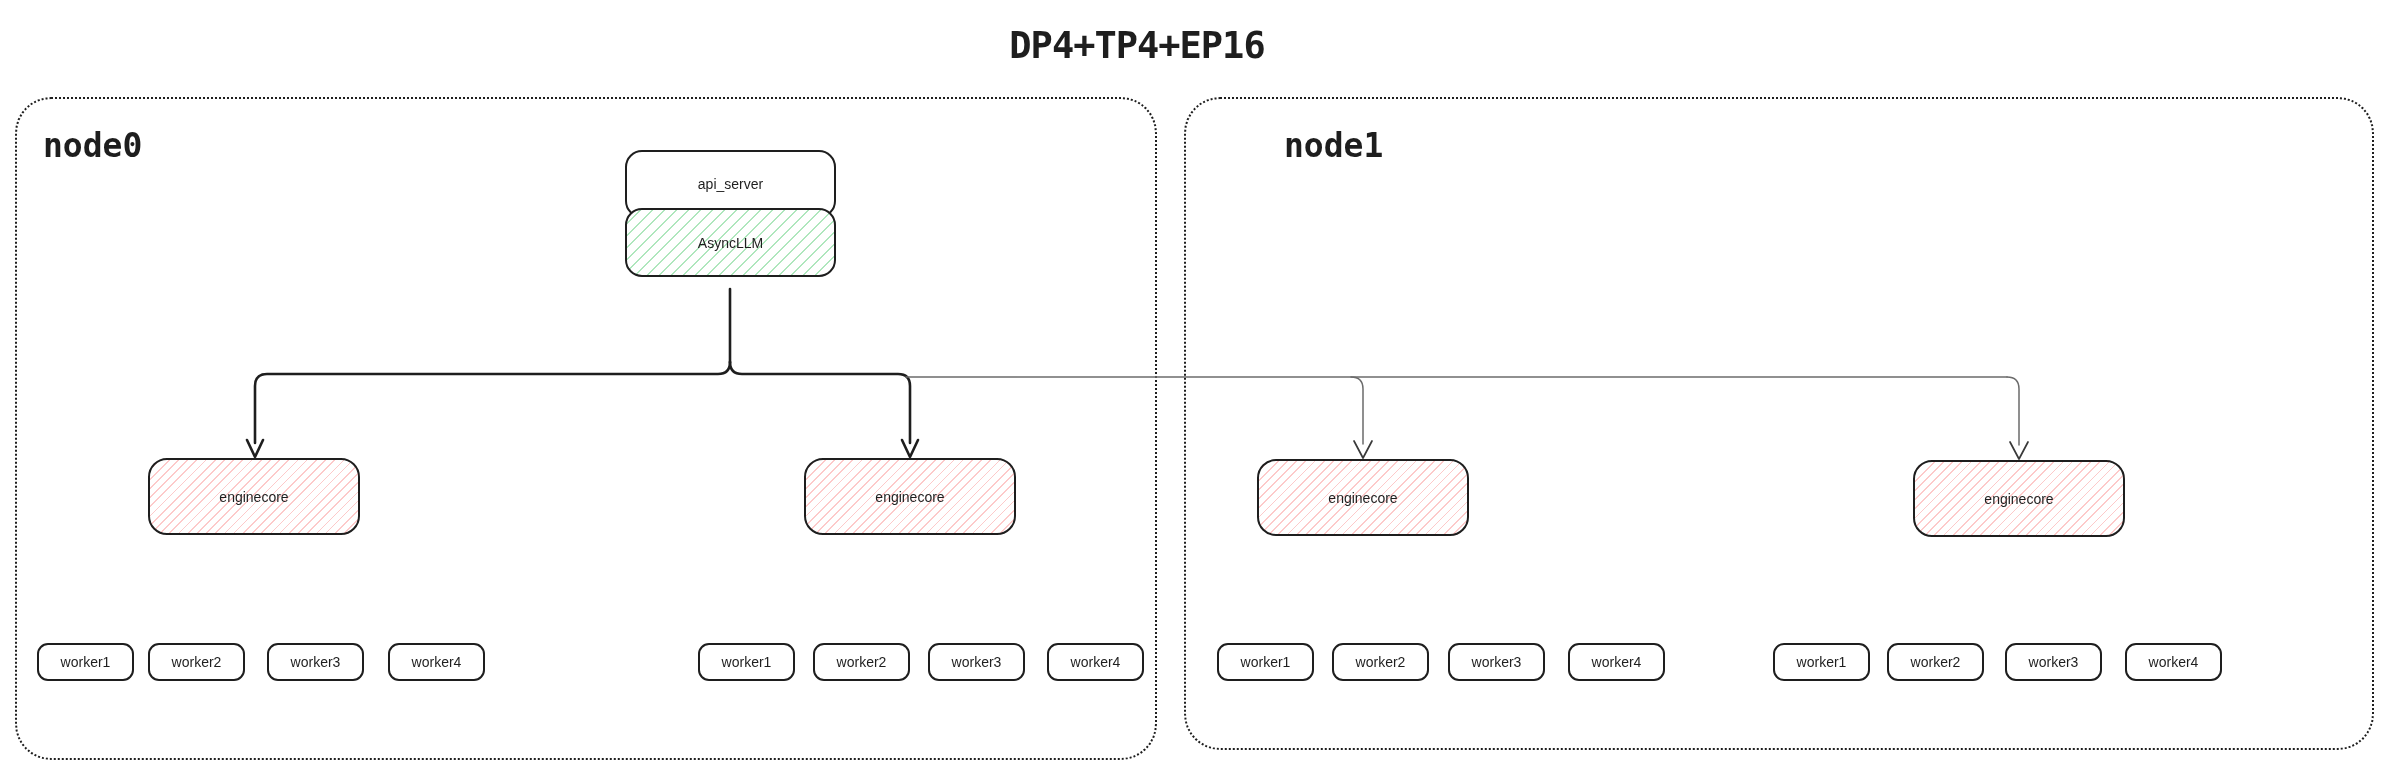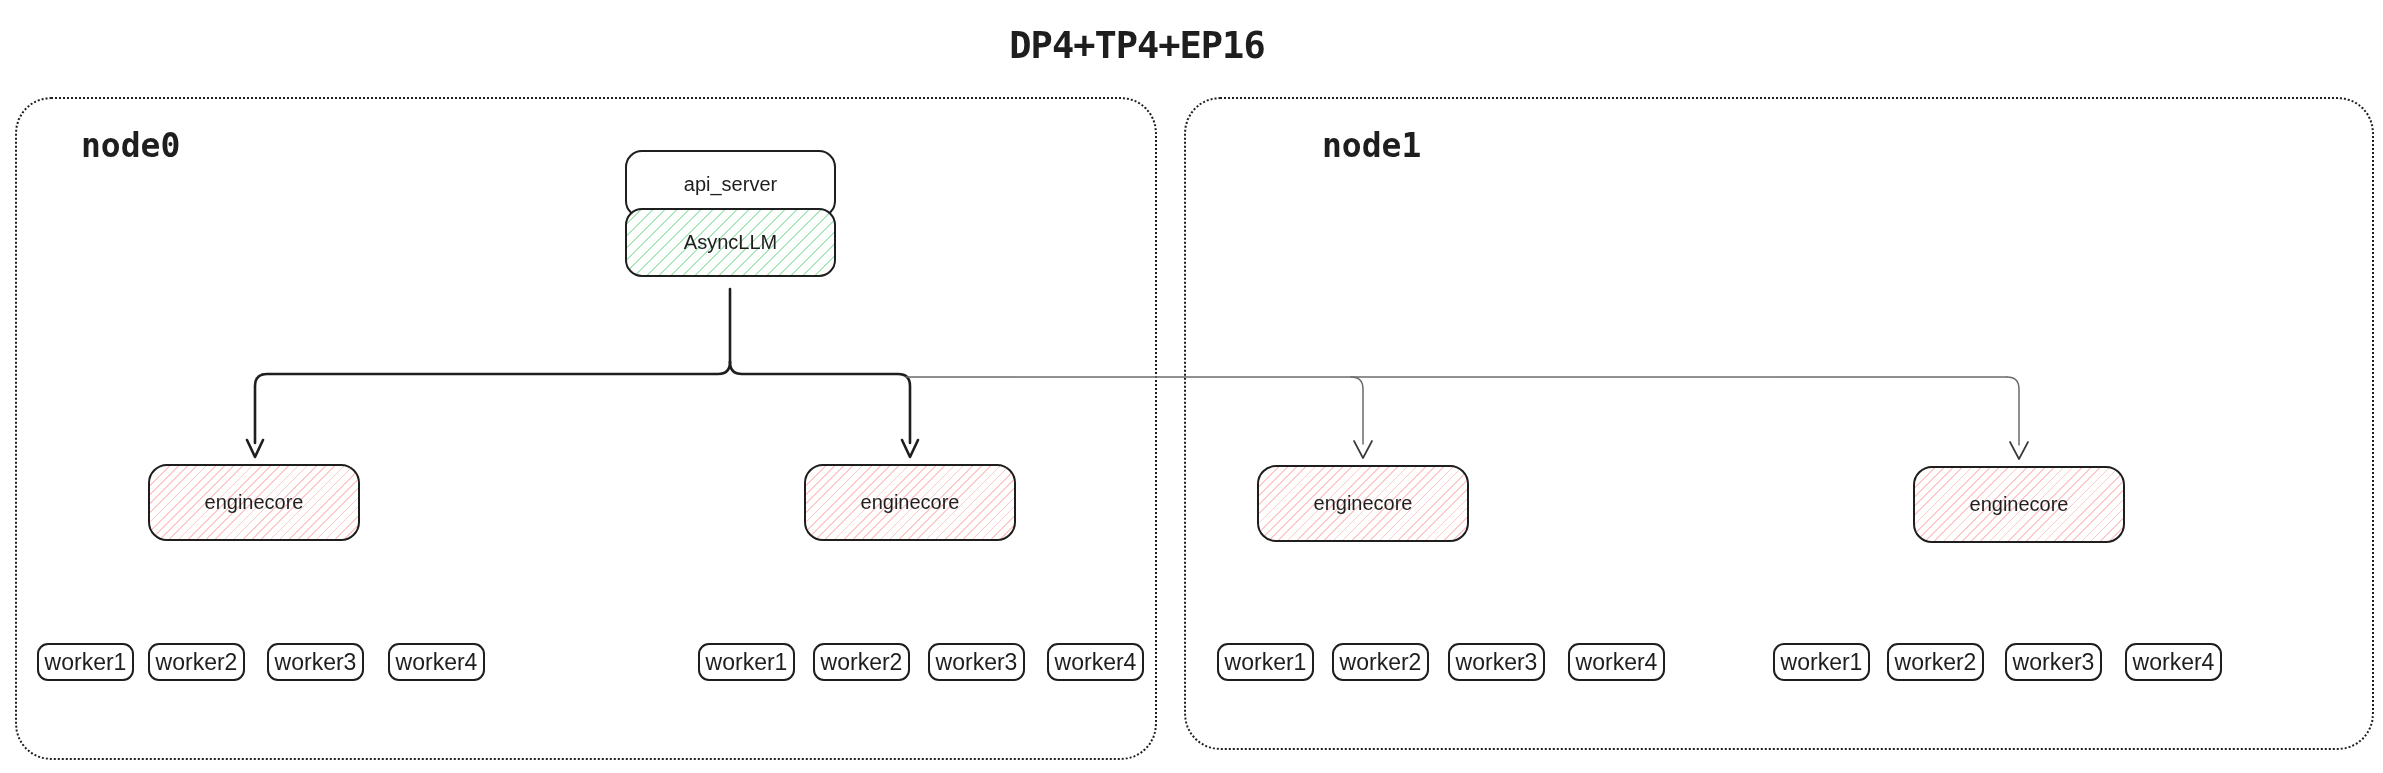--- a/index.html
+++ b/index.html
@@ -36,63 +36,61 @@
     background:transparent;
   }
   .node-box.n0{left:15px;top:97px;width:1142px;height:663px;}
   .node-box.n1{left:1184px;top:97px;width:1190px;height:653px;}
   .node-label{
     position:absolute;
     font-family:"DejaVu Sans Mono", monospace;
     font-weight:bold;
     font-size:33px;
     white-space:nowrap;
-    margin-left:38px;
   }
   .node-label.n0{left:43px;top:126px;}
   .node-label.n1{left:1284px;top:126px;}
   .shape{
     position:absolute;
     display:flex;align-items:center;justify-content:center;
     border:2.3px solid var(--border-color);
     background:var(--bg);
-    font-size:20px;
+    font-size:14px;
     white-space:nowrap;
     z-index:2;
   }
   .api-server{left:625px;top:150px;width:211px;height:68px;border-radius:17px;}
   .asyncllm{
     left:625px;top:208px;width:211px;height:69px;border-radius:17px;
     background:
       repeating-linear-gradient(135deg,
         var(--green-hatch) 0px, var(--green-hatch) 1.4px,
         transparent 1.4px, transparent 8.5px),
       var(--bg);
   }
   .enginecore{
     width:212px;height:77px;border-radius:19px;
     background:
       repeating-linear-gradient(135deg,
         var(--red-hatch) 0px, var(--red-hatch) 1.2px,
         transparent 1.2px, transparent 6.5px),
       var(--bg);
-    margin-top: 6px;
   }
   .enginecore.e1{left:148px;top:458px;}
   .enginecore.e2{left:804px;top:458px;}
   .enginecore.e3{left:1257px;top:459px;}
   .enginecore.e4{left:1913px;top:460px;}
   .worker{
     position:absolute;
     top:643px;width:97px;height:38px;
     display:flex;align-items:center;justify-content:center;
     border:2px solid var(--border-color);
     border-radius:11px;
     background:var(--bg);
-    font-size:23px;
+    font-size:14px;
     white-space:nowrap;
     z-index:2;
   }
   .g1a{left:37px;} .g1b{left:148px;} .g1c{left:267px;} .g1d{left:388px;}
   .g2a{left:698px;}.g2b{left:813px;}.g2c{left:928px;}.g2d{left:1047px;}
   .g3a{left:1217px;}.g3b{left:1332px;}.g3c{left:1448px;}.g3d{left:1568px;}
   .g4a{left:1773px;}.g4b{left:1887px;}.g4c{left:2005px;}.g4d{left:2125px;}
   svg.connectors{
     position:absolute;left:0;top:0;z-index:1;
     pointer-events:none;

